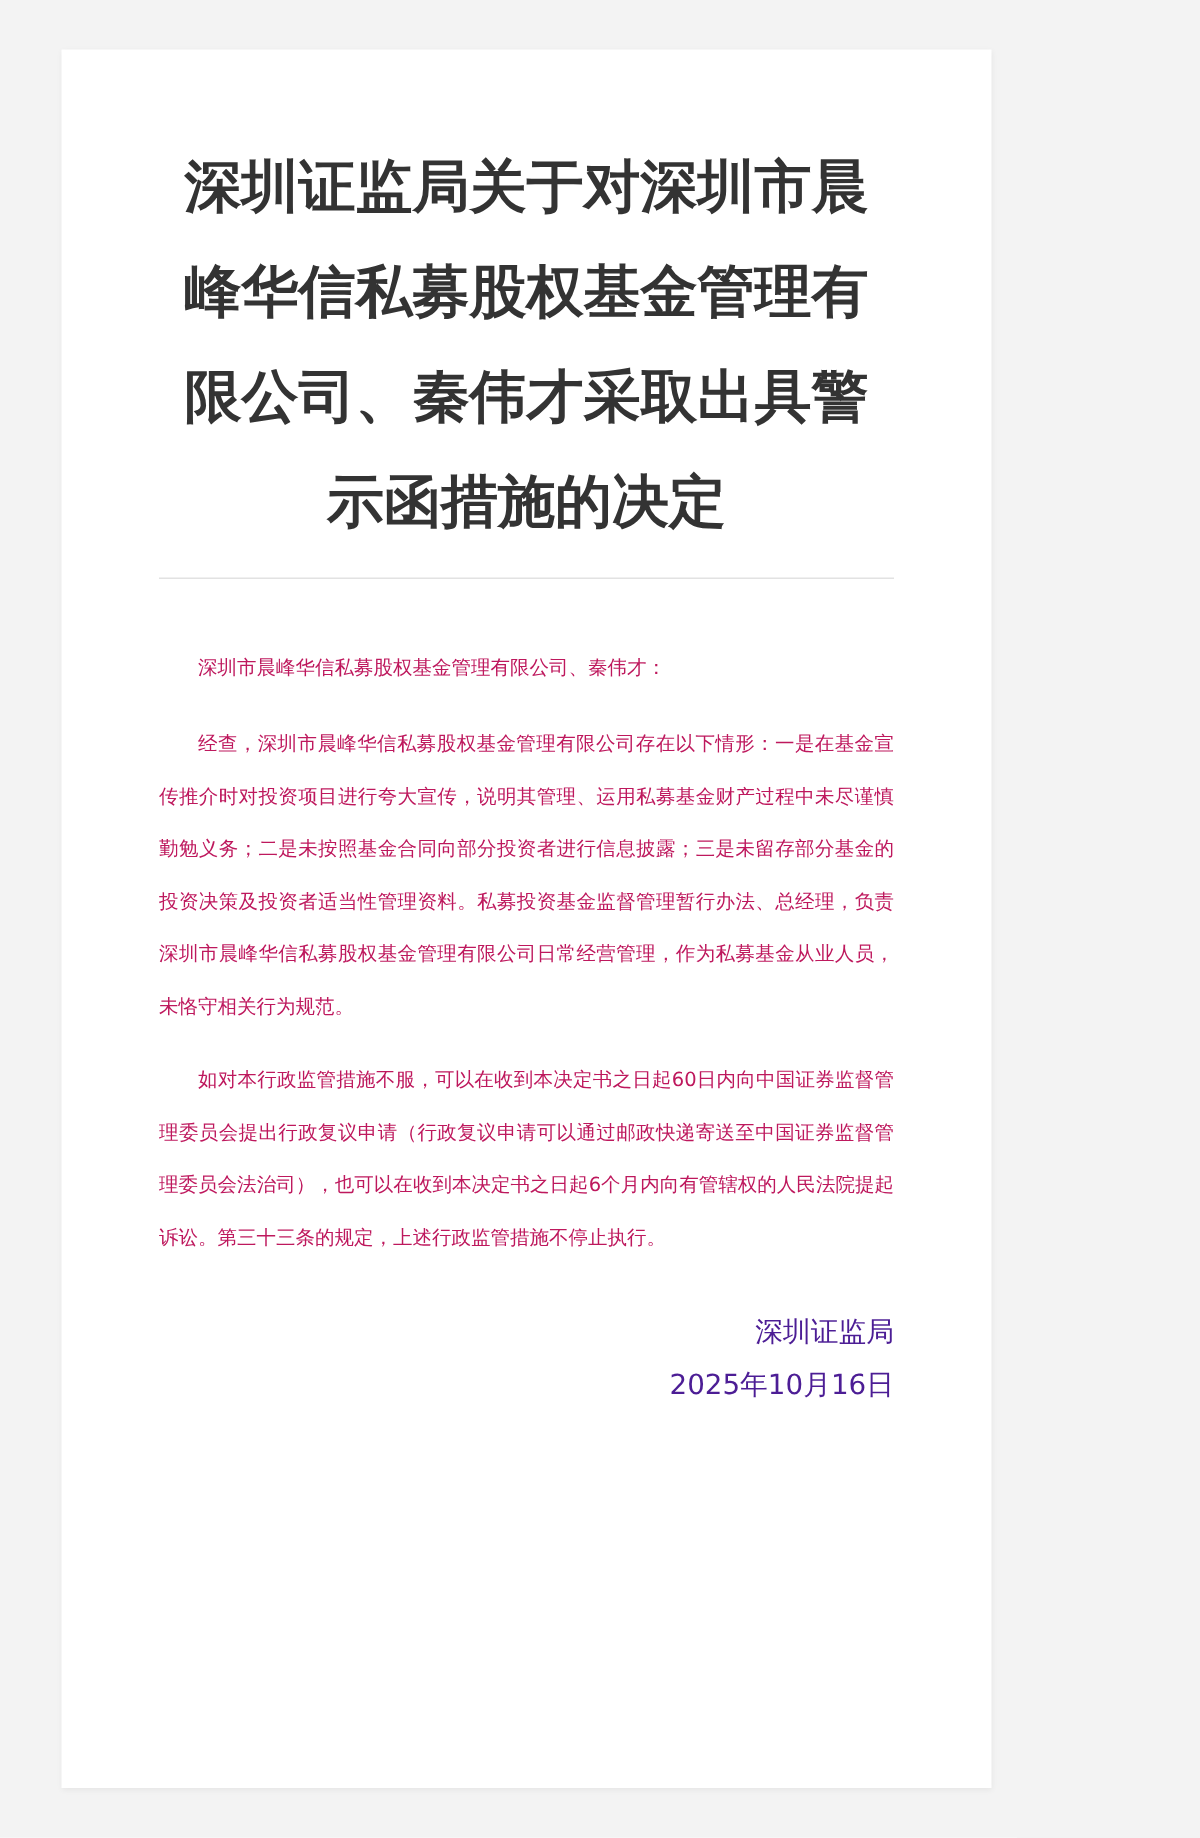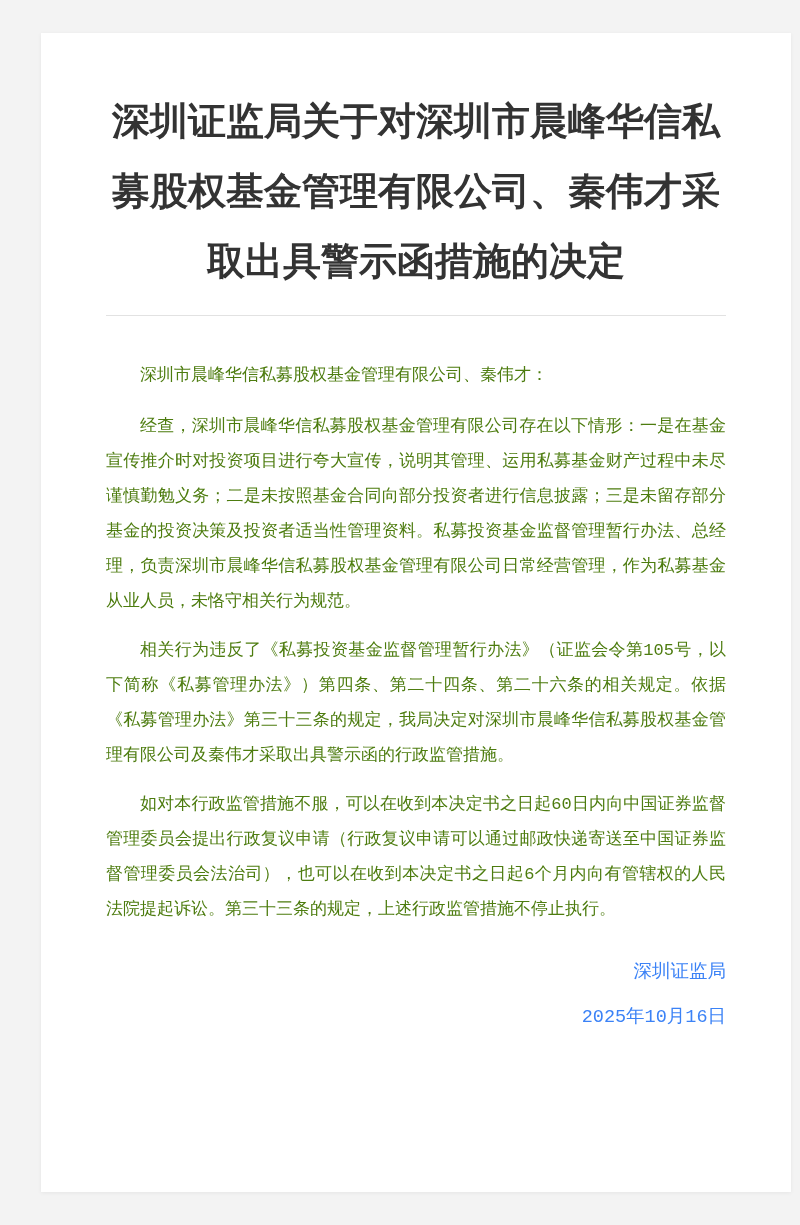--- a/index.html
+++ b/index.html
@@ -11,75 +11,73 @@
       width: 800px;
       height: 1225px;
       position: relative;
       font-family: "DejaVu Sans", "Liberation Sans", sans-serif;
       color: #333333;
     }
     .card {
       position: absolute;
       left: 41px;
       top: 33px;
-      width: 750px;
+      width: 620px;
       height: 1159px;
       background: #ffffff;
       box-shadow: 0 1px 4px rgba(0,0,0,0.06);
       box-sizing: border-box;
       padding: 56px 65px 0 65px;
-      font-family: Liberation Mono, monospace;
     }
     .title {
       margin: 0;
       font-size: 38px;
       line-height: 70px;
       font-weight: bold;
       text-align: center;
       color: #333333;
       letter-spacing: 0px;
     }
     .divider {
       margin-top: 16px;
       height: 0;
       border-top: 1px solid #e2e2e2;
     }
     .body {
       margin-top: 42px;
     }
     .para {
       margin: 0 0 14px 0;
-      font-size: 17px;
+      font-size: 13px;
       line-height: 35px;
       text-indent: 2em;
       text-align: justify;
-      color: #4d7c0f;
+      color: #be185d;
     }
     .salutation {
       margin-bottom: 16px;
     }
     .sign {
       text-align: right;
       font-size: 18.5px;
       line-height: 35px;
-      color: #3b82f6;
+      color: #4c1d95;
       margin: 0;
     }
     .sign-org { margin-top: 28px; }
-    .sign-date { margin-top: 10px; }
+    .sign-date { margin-top: 0; }
   </style>
 </head>
 <body>
 
 <div class="card">
   <h1 class="title">深圳证监局关于对深圳市晨峰华信私募股权基金管理有限公司、秦伟才采取出具警示函措施的决定</h1>
   <div class="divider"></div>
 
   <div class="body">
     <p class="para salutation">深圳市晨峰华信私募股权基金管理有限公司、秦伟才：</p>
     <p class="para">经查，深圳市晨峰华信私募股权基金管理有限公司存在以下情形：一是在基金宣传推介时对投资项目进行夸大宣传，说明其管理、运用私募基金财产过程中未尽谨慎勤勉义务；二是未按照基金合同向部分投资者进行信息披露；三是未留存部分基金的投资决策及投资者适当性管理资料。私募投资基金监督管理暂行办法、总经理，负责深圳市晨峰华信私募股权基金管理有限公司日常经营管理，作为私募基金从业人员，未恪守相关行为规范。</p>
-    <p class="para">相关行为违反了《私募投资基金监督管理暂行办法》（证监会令第105号，以下简称《私募管理办法》）第四条、第二十四条、第二十六条的相关规定。依据《私募管理办法》第三十三条的规定，我局决定对深圳市晨峰华信私募股权基金管理有限公司及秦伟才采取出具警示函的行政监管措施。</p>
     <p class="para">如对本行政监管措施不服，可以在收到本决定书之日起60日内向中国证券监督管理委员会提出行政复议申请（行政复议申请可以通过邮政快递寄送至中国证券监督管理委员会法治司），也可以在收到本决定书之日起6个月内向有管辖权的人民法院提起诉讼。第三十三条的规定，上述行政监管措施不停止执行。</p>
   </div>
 
   <p class="sign sign-org">深圳证监局</p>
   <p class="sign sign-date">2025年10月16日</p>
 </div>
 
 </body></html>

